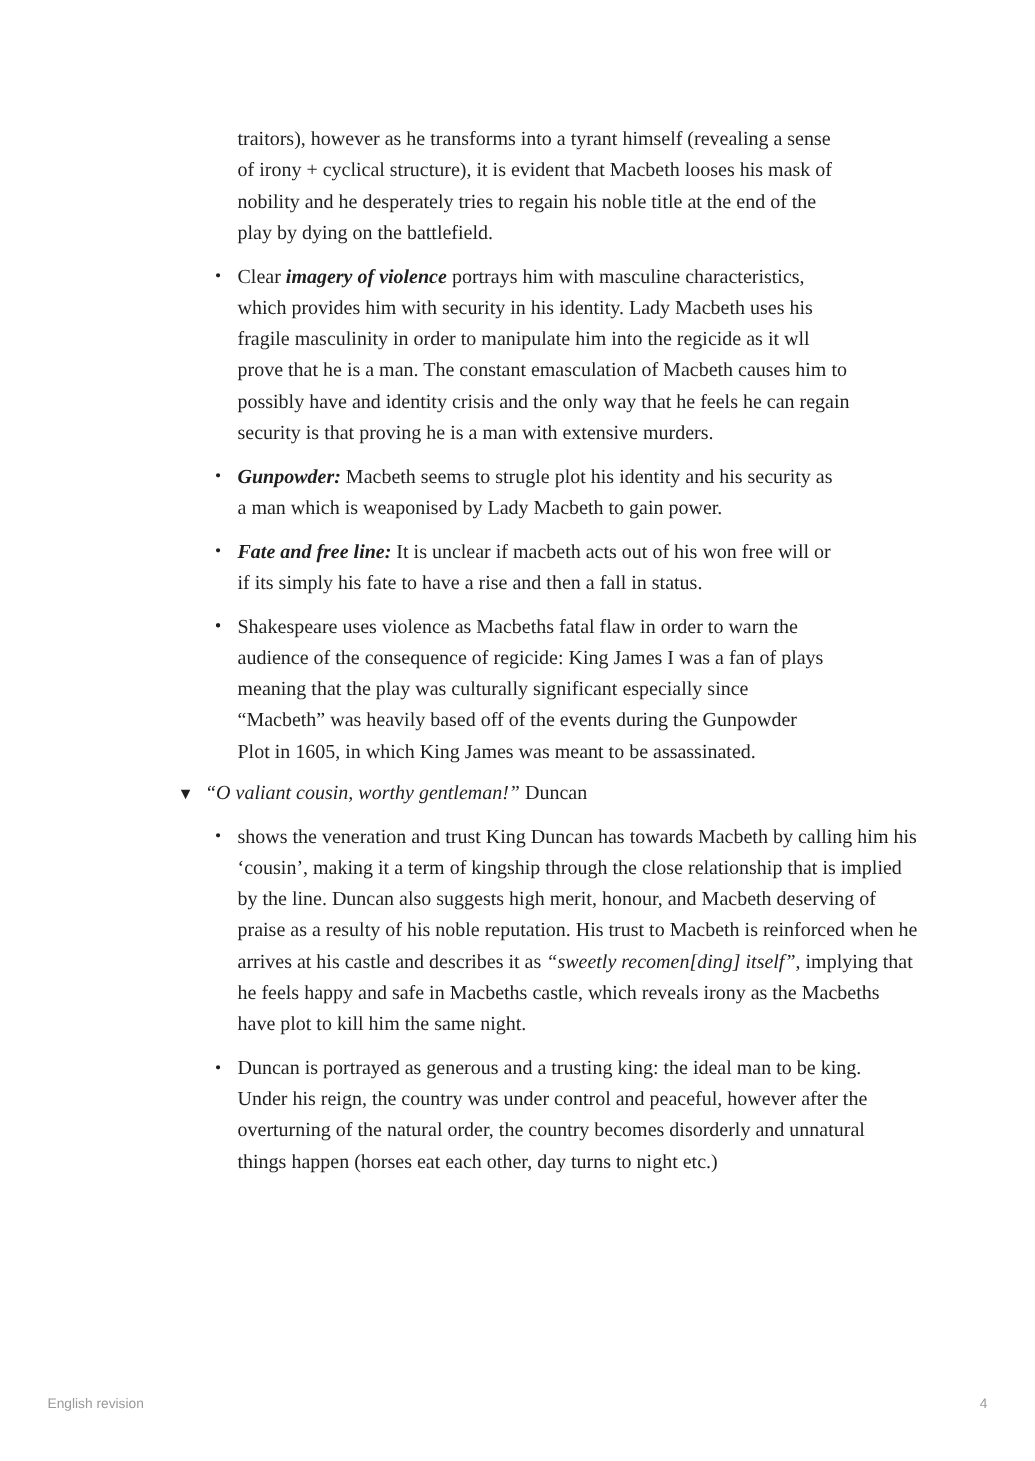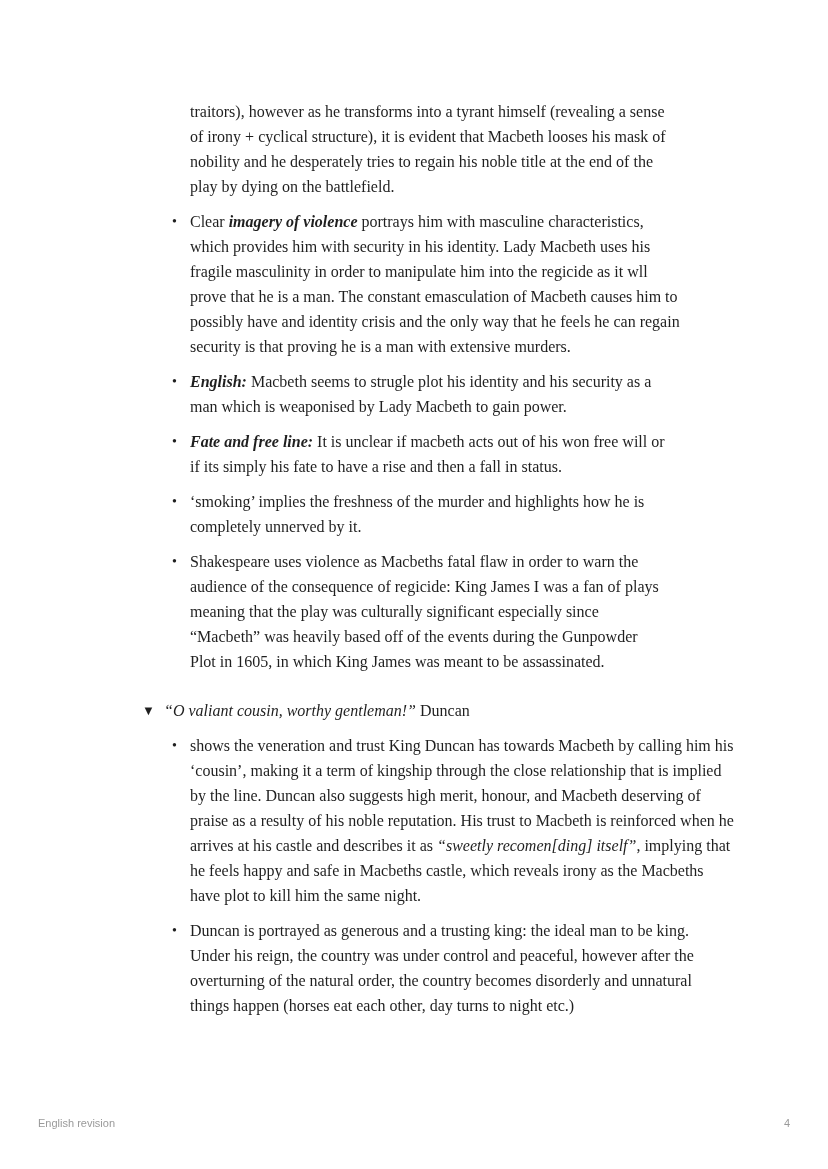--- a/index.html
+++ b/index.html
@@ -47,21 +47,21 @@
       top: 0;
       font-size: 14px;
       line-height: 25px;
     }
     .b { font-weight: bold; font-style: italic; }
     .i { font-style: italic; }
 
     .toggle {
       position: relative;
       margin-left: -48px;
-      margin-top: 24px;
+      margin-top: 8px;
       margin-bottom: 10px;
     }
     .toggle .tri {
       display: inline-block;
       width: 22px;
       font-size: 13px;
       vertical-align: top;
     }
     .footer-left {
       position: absolute;
@@ -88,29 +88,28 @@
 
     <p class="para">traitors), however as he transforms into a tyrant himself (revealing a sense of irony + cyclical structure), it is evident that Macbeth looses his mask of nobility and he desperately tries to regain his noble title at the end of the play by dying on the battlefield.</p>
 
     <ul class="bullets" style="margin-top:10px;">
       <li style="width:490px;">
         <span class="bullet">•</span>
         <span>Clear </span><span class="b">imagery of violence</span><span> portrays him with masculine characteristics, which provides him with security in his identity. Lady Macbeth uses his fragile masculinity in order to manipulate him into the regicide as it wll prove that he is a man. The constant emasculation of Macbeth causes him to possibly have and identity crisis and the only way that he feels he can regain security is that proving he is a man with extensive murders.</span>
       </li>
       <li style="width:480px; margin-top:10px;">
         <span class="bullet">•</span>
-        <span class="b">English:</span><span> Macbeth seems to strugle plot his identity and his security as a man which is weaponised by Lady Macbeth to gain power.</span>
+        <span class="b">Gunpowder:</span><span> Macbeth seems to strugle plot his identity and his security as a man which is weaponised by Lady Macbeth to gain power.</span>
       </li>
       <li style="width:480px; margin-top:10px;">
         <span class="bullet">•</span>
         <span class="b">Fate and free line:</span><span> It is unclear if macbeth acts out of his won free will or if its simply his fate to have a rise and then a fall in status.</span>
       </li>
       <li style="width:480px; margin-top:10px;">
         <span class="bullet">•</span>
-        <span>‘smoking’ implies the freshness of the murder and highlights how he is completely unnerved by it.</span>
       </li>
       <li style="width:475px; margin-top:10px;">
         <span class="bullet">•</span>
         <span>Shakespeare uses violence as Macbeths fatal flaw in order to warn the audience of the consequence of regicide: King James I was a fan of plays meaning that the play was culturally significant especially since “Macbeth” was heavily based off of the events during the Gunpowder Plot in 1605, in which King James was meant to be assassinated.</span>
       </li>
     </ul>
 
     <div class="toggle">
       <span class="tri">▼</span><span class="i">“O valiant cousin, worthy gentleman!”</span><span> Duncan</span>
     </div>

